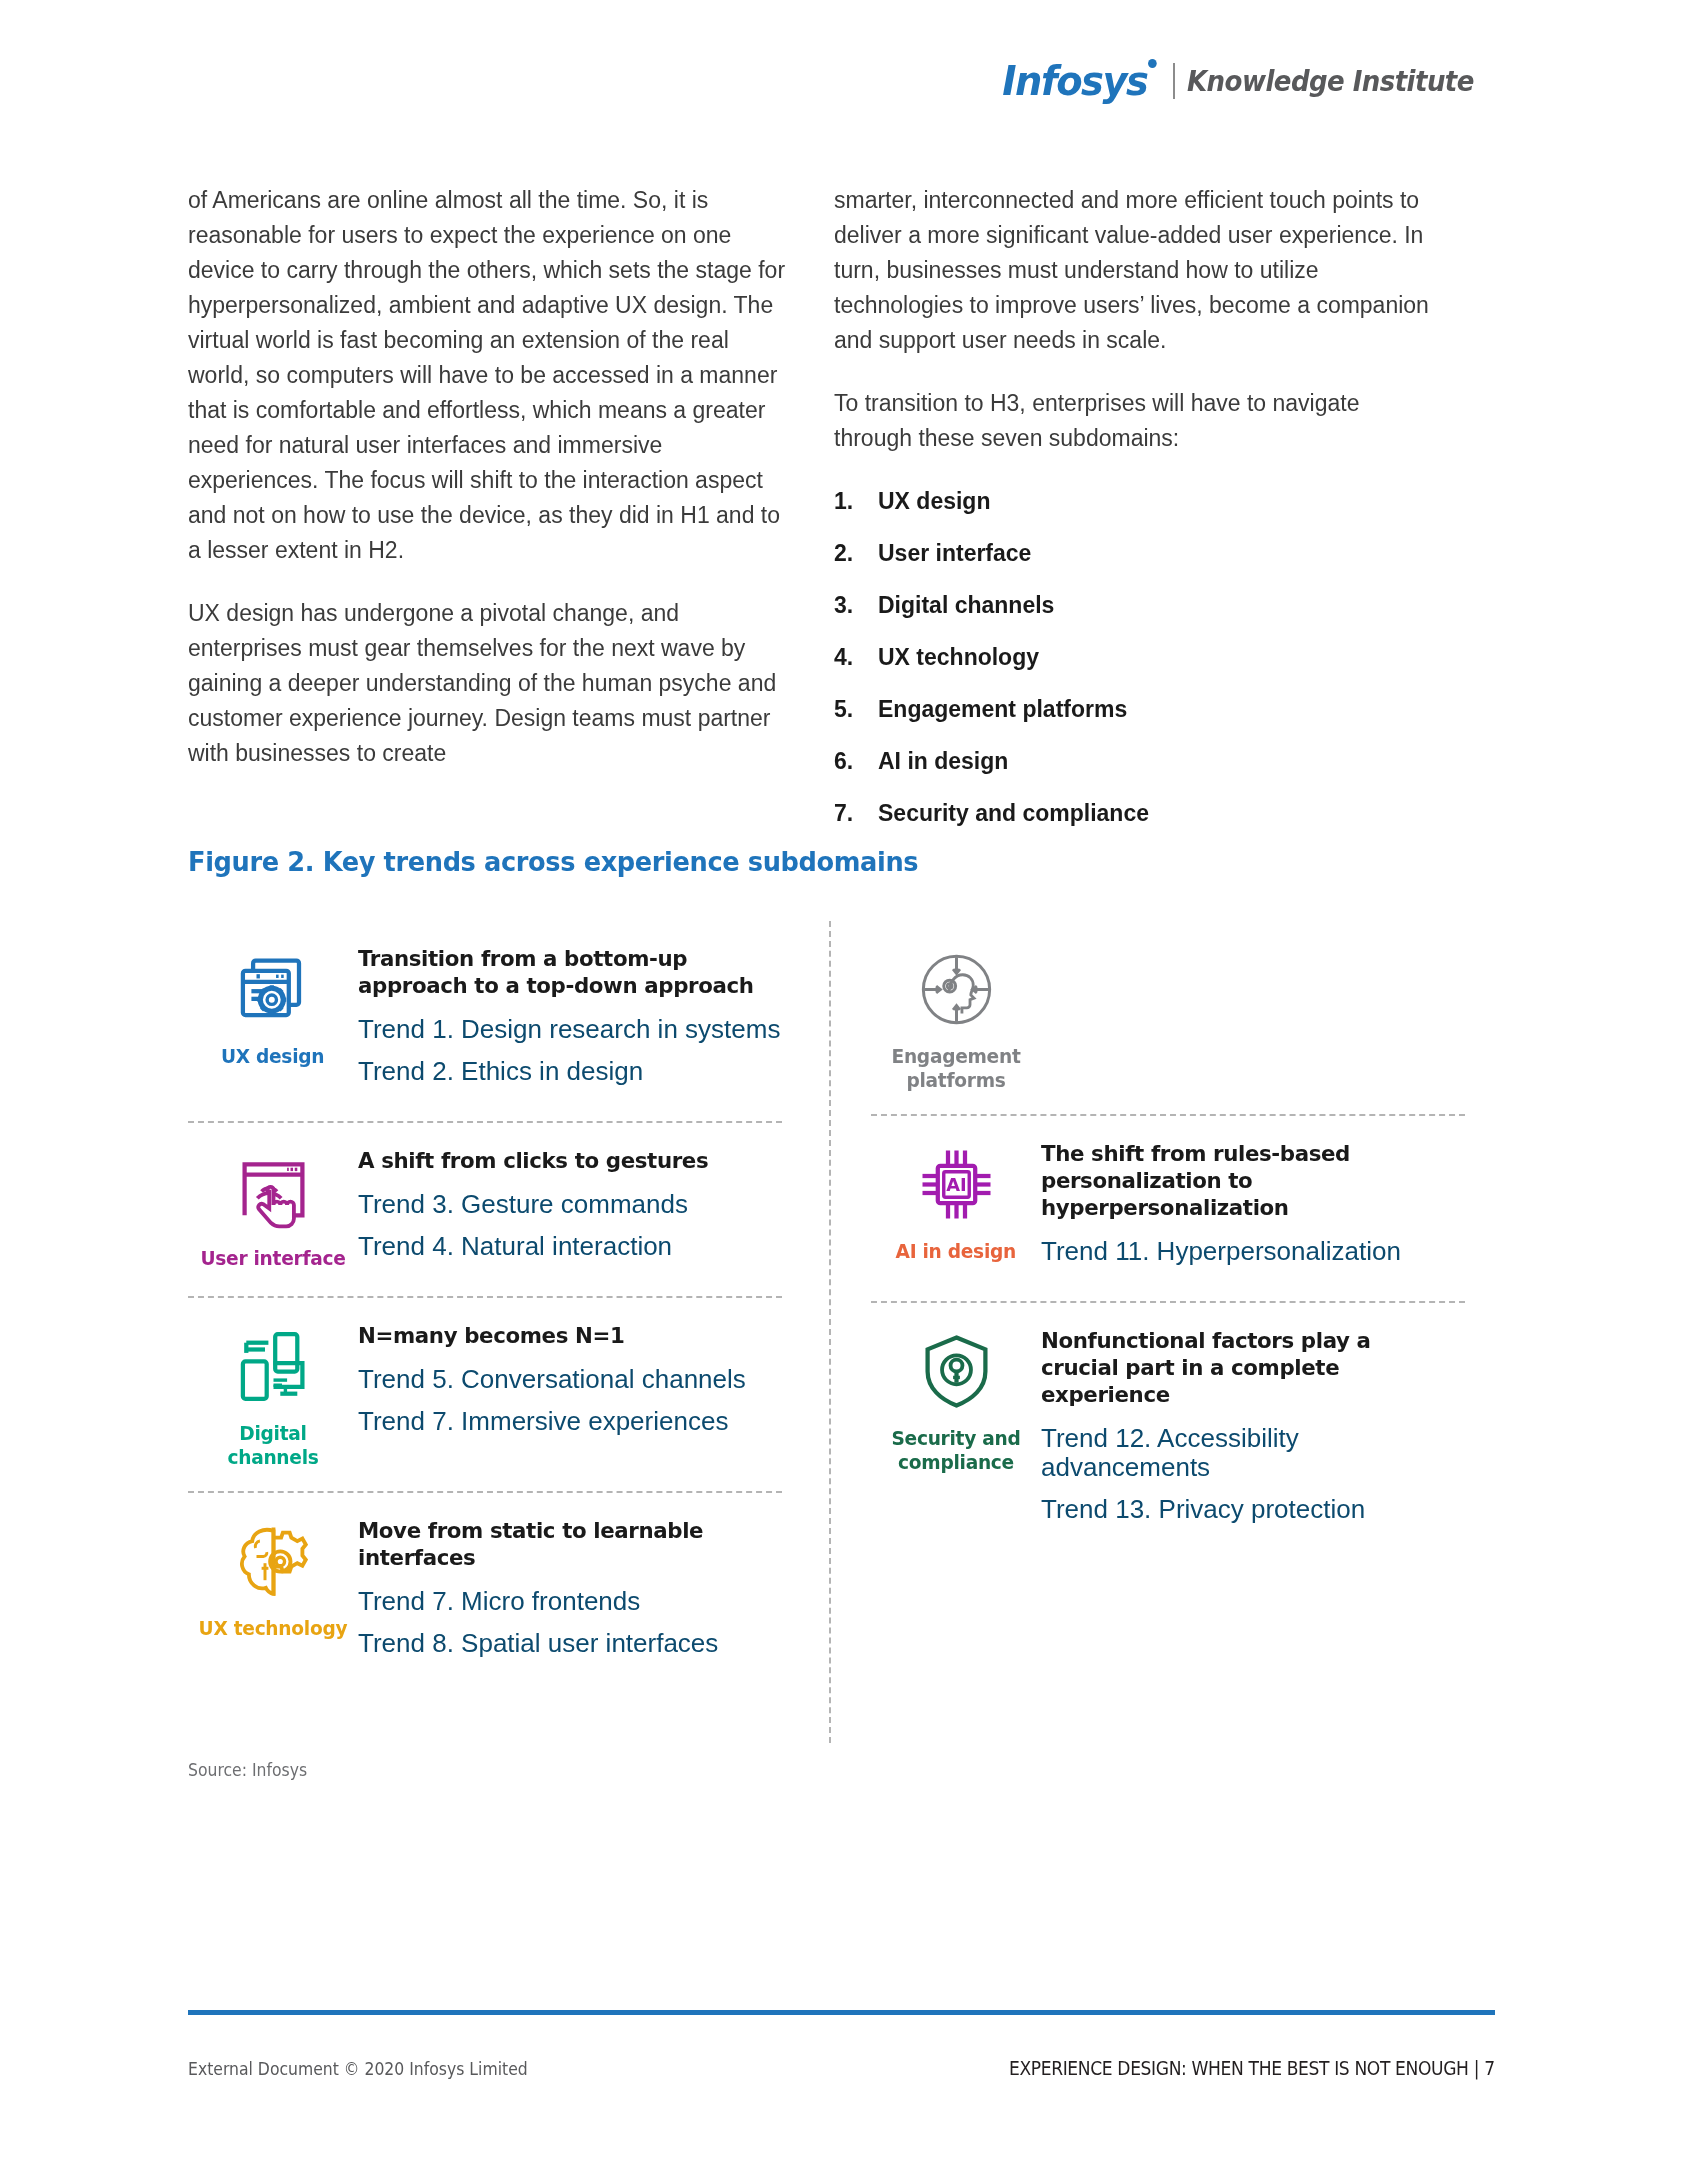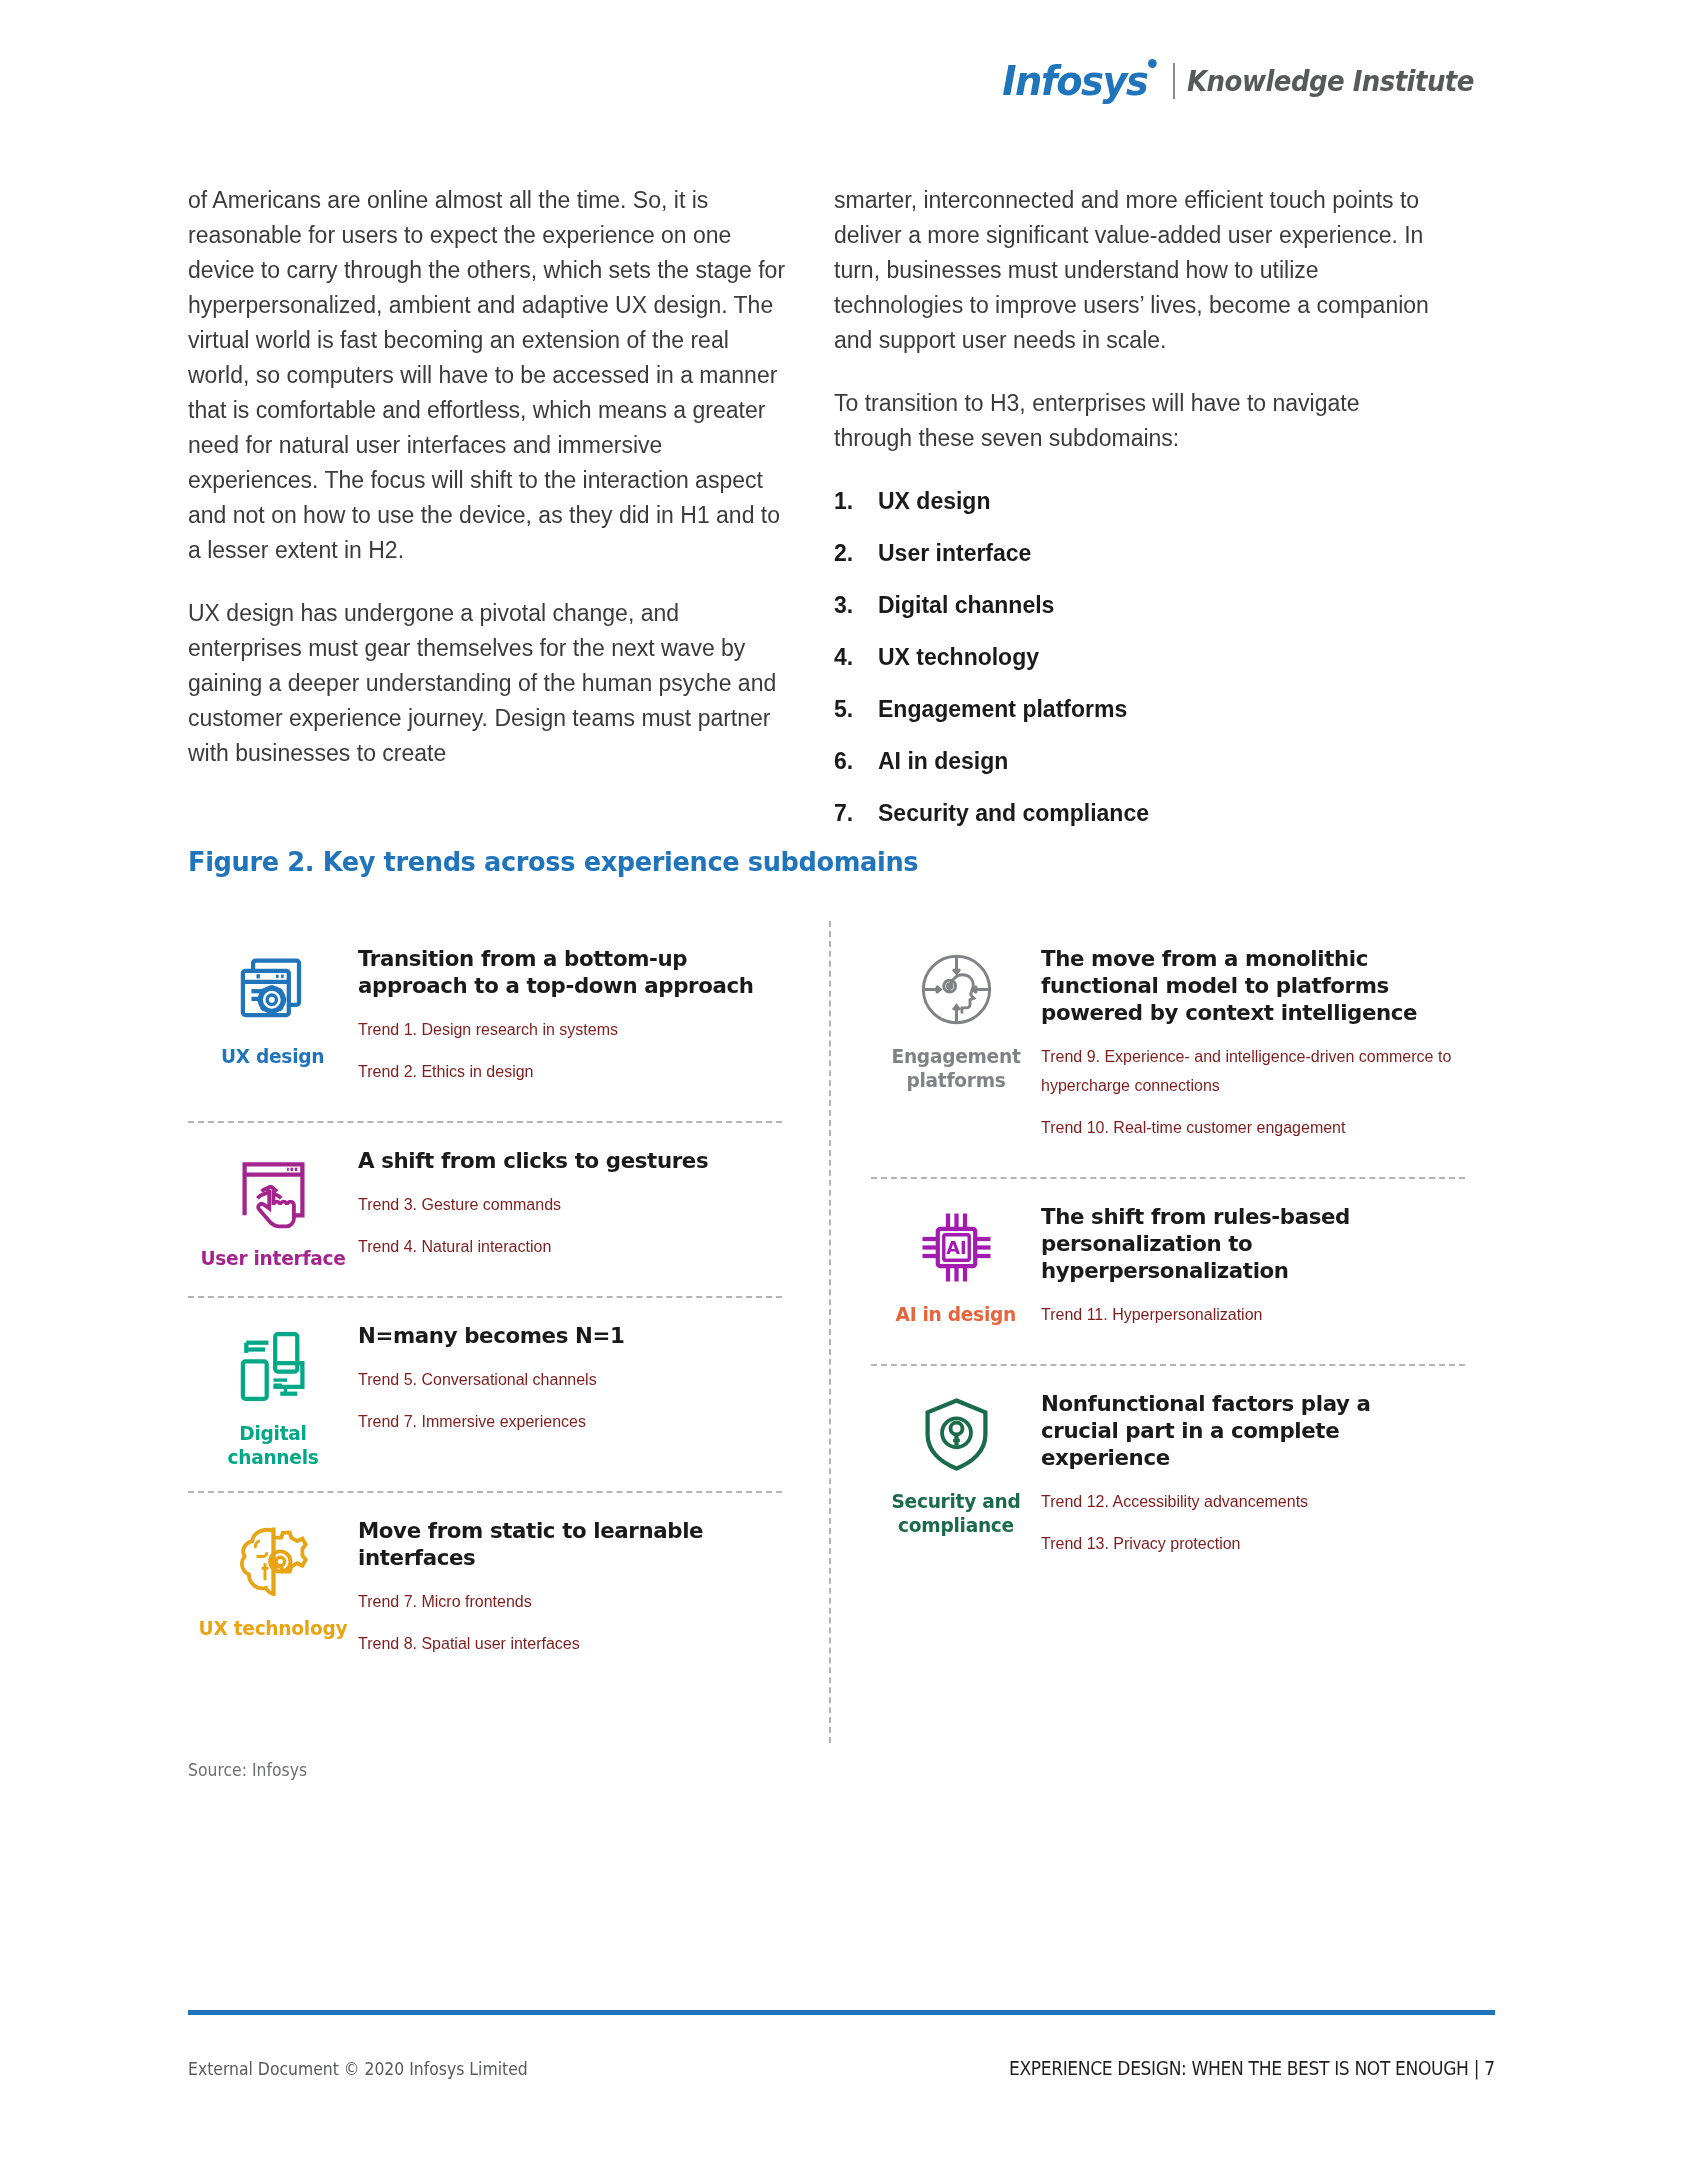--- a/index.html
+++ b/index.html
@@ -174,23 +174,23 @@
     font-size: 22px;
     font-weight: bold;
     color: #1a1a1a;
     line-height: 27px;
     letter-spacing: -0.4px;
     margin-bottom: 16px;
     transform: scaleX(0.97);
     transform-origin: left top;
   }
   .trend {
-    font-size: 16px;
+    font-size: 26px;
     font-weight: 300;
-    color: #7f1d1d;
+    color: #0c4a6e;
     line-height: 29px;
     margin-bottom: 13px;
   }
 
   
   .source {
     position: absolute;
     left: 188px;
     top: 1760px;
     font-family: "DejaVu Sans", sans-serif;
@@ -420,25 +420,20 @@
         <line x1="50" y1="88" x2="50" y2="70"></line>
                   <path d="M46 74 l4 -5 l4 5"></path>
         <line x1="12" y1="50" x2="30" y2="50"></line>
                   <path d="M26 46 l5 4 l-5 4"></path>
         <line x1="88" y1="50" x2="70" y2="50"></line>
                   <path d="M74 46 l-5 4 l5 4"></path>
       </g>
     </svg>
             </span>
             <div class="icon-label" style="color:#808285">Engagement platforms</div>
-          </div>
-          <div class="row-text">
-            <div class="row-head">The move from a monolithic functional model to platforms powered by context intelligence</div>
-            <div class="trend">Trend 9. Experience- and intelligence-driven commerce to hypercharge connections</div>
-            <div class="trend">Trend 10. Real-time customer engagement</div>
           </div>
         </div>
         <div class="fig-row sep">
           <div class="icon-block">
             <span class="icon-wrap" style="color:#a21caf">
     <svg class="icon-svg" viewBox="0 0 100 100" fill="none" stroke="currentColor" stroke-width="5">
       <rect x="28" y="28" width="44" height="44" rx="3"></rect>
       <rect x="35" y="35" width="30" height="30" rx="2" stroke-width="4"></rect>
       <g stroke-width="5">
         <line x1="40" y1="10" x2="40" y2="26"></line>

